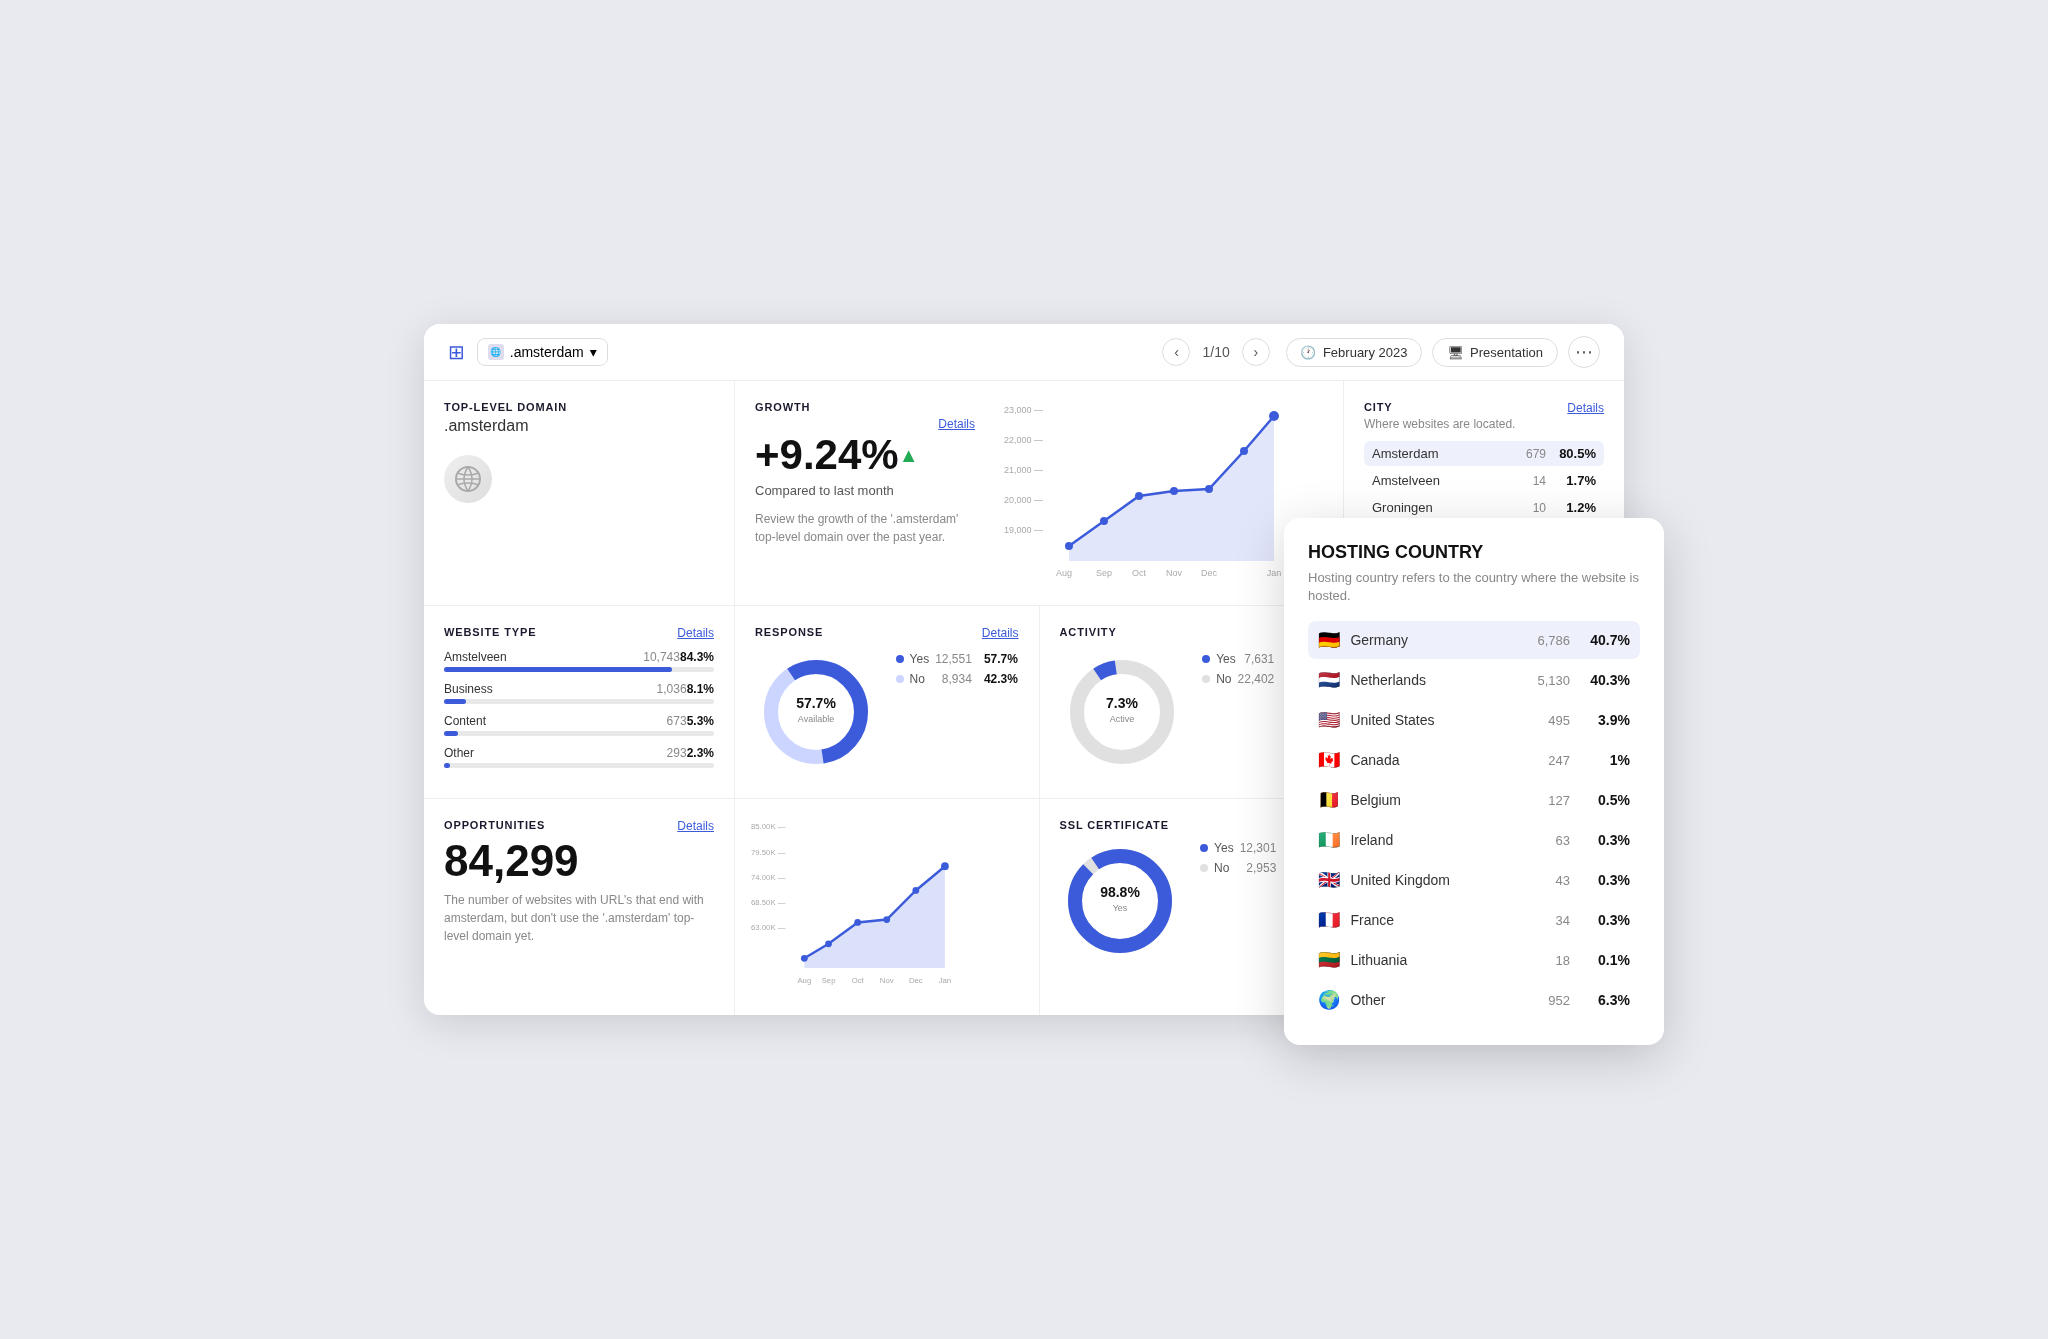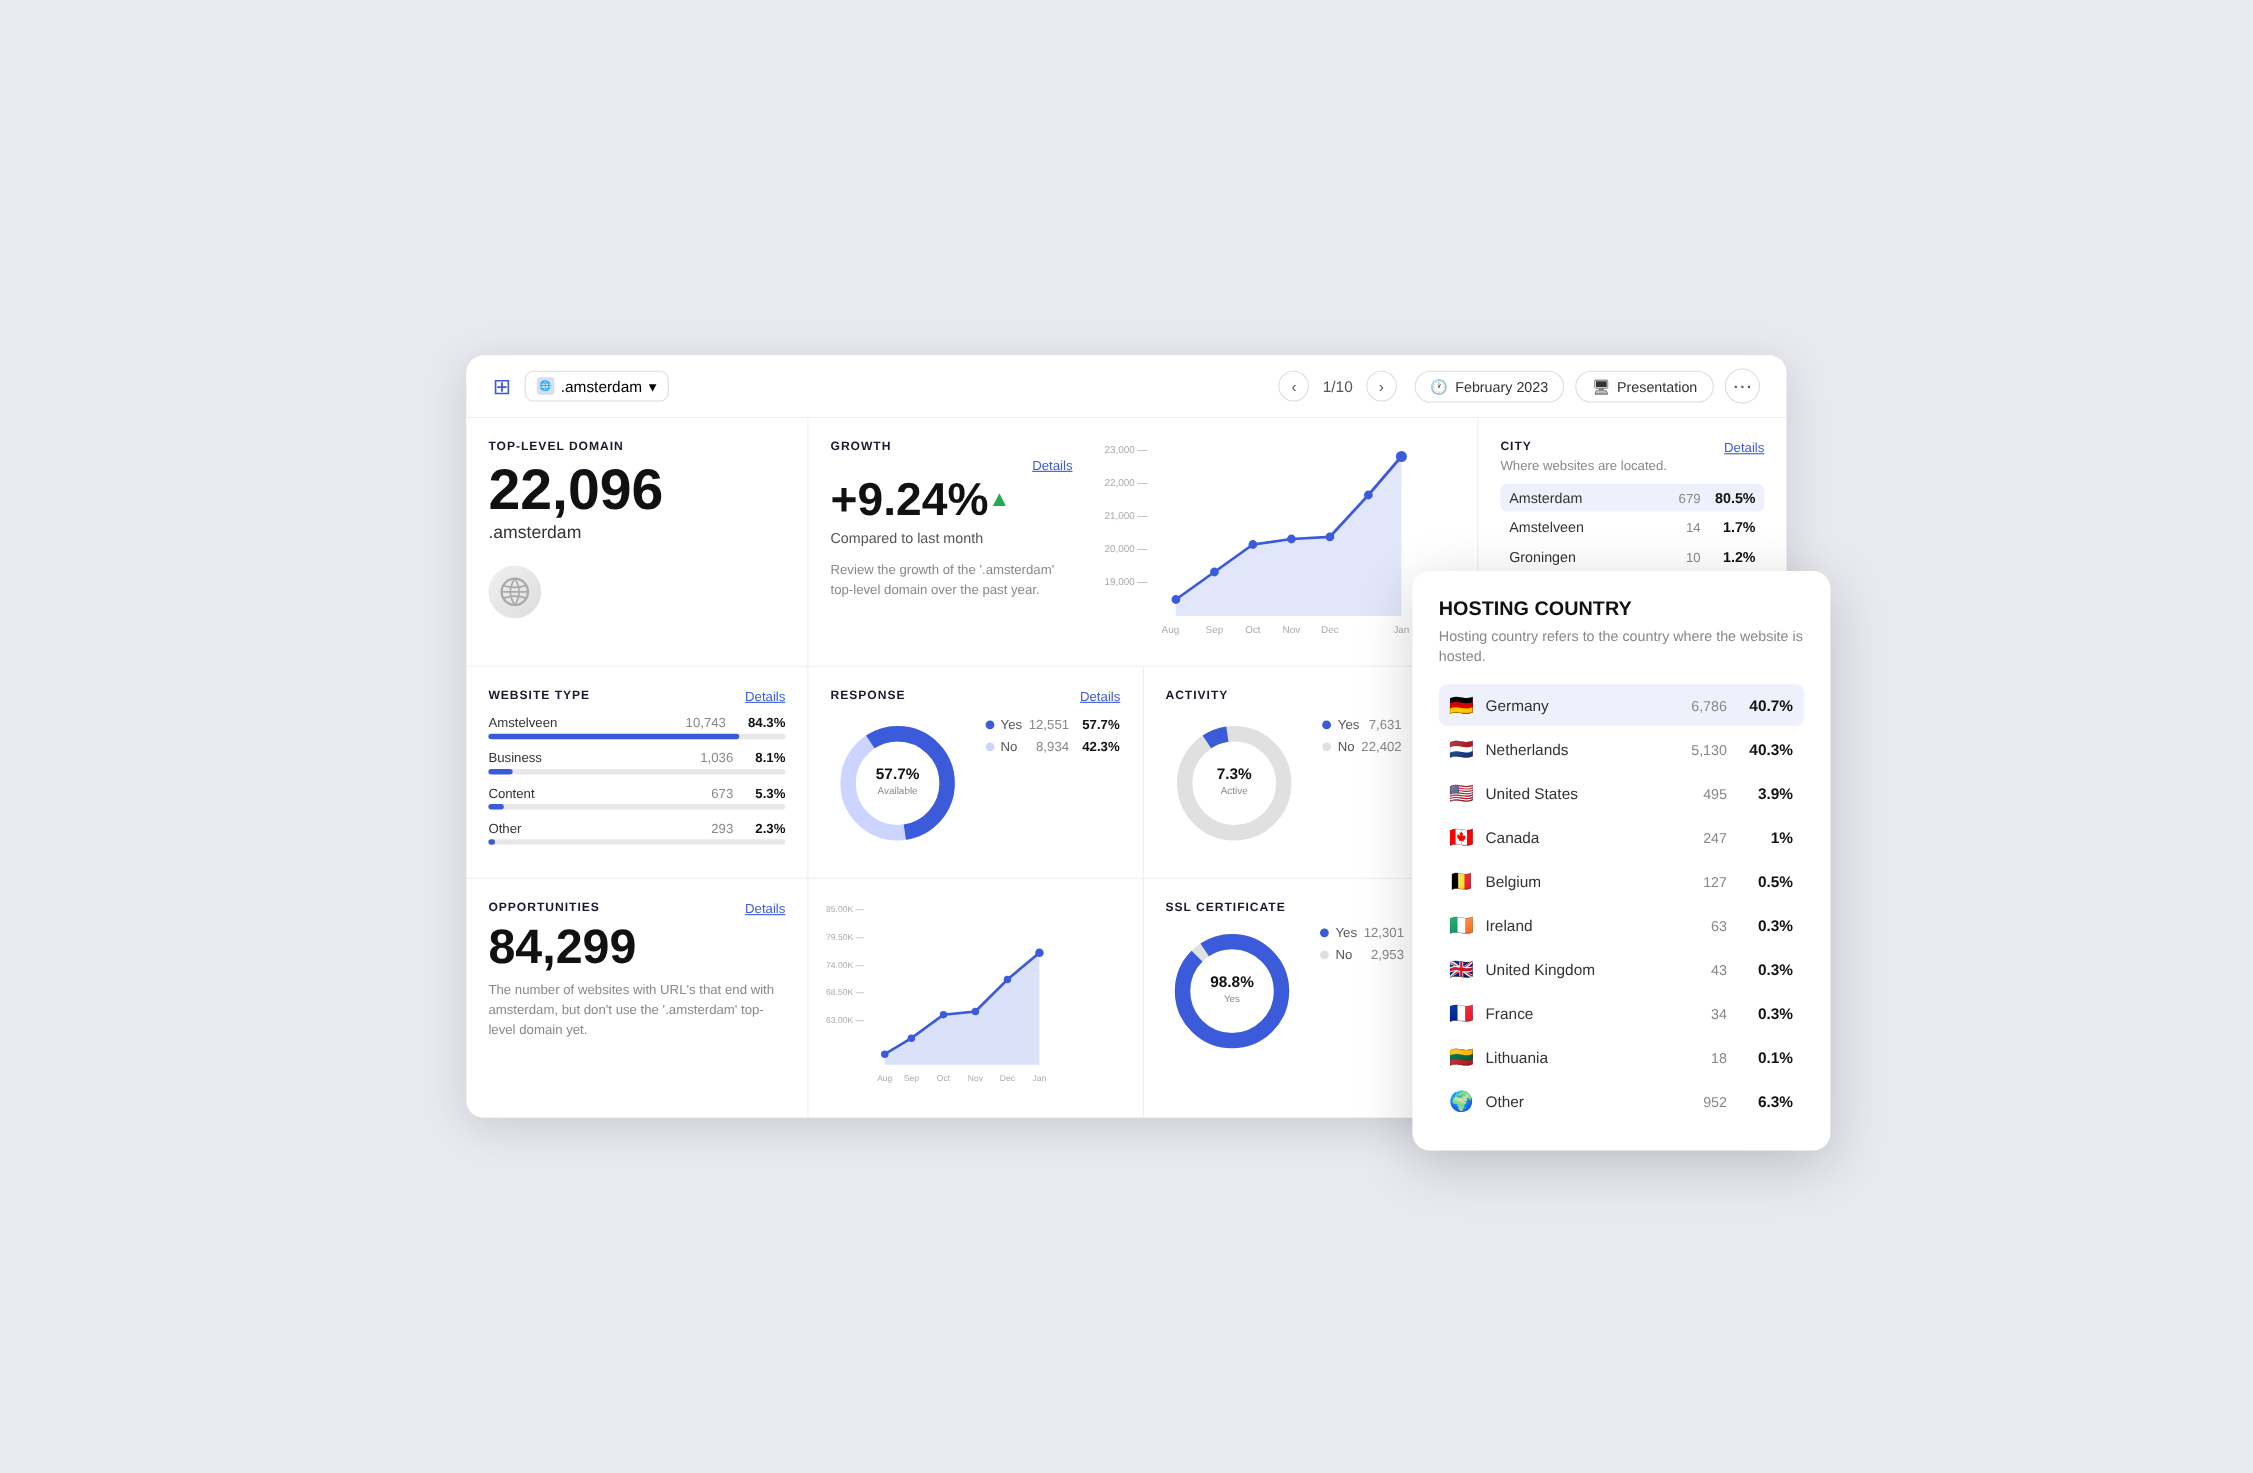--- a/index.html
+++ b/index.html
@@ -115,21 +115,21 @@
     .city-name { flex: 1; color: #333; }
     .city-count { color: #888; margin-right: 10px; font-size: 12px; }
     .city-pct { font-weight: 700; color: #111; font-size: 13px; min-width: 40px; text-align: right; }
     .city-other { font-size: 12px; color: #888; padding: 4px 8px; }
 
     
     .website-type-card { grid-column: 1; grid-row: 2; }
     .bar-row { margin-bottom: 10px; }
     .bar-label-row { display: flex; justify-content: space-between; font-size: 12px; margin-bottom: 3px; }
     .bar-label { color: #333; }
-    .bar-stats { display: flex; gap: 20px; justify-content: flex-end; }
+    .bar-stats { display: flex; gap: 0; justify-content: flex-end; }
     .bar-count { color: #888; }
     .bar-pct { font-weight: 700; color: #111; }
     .bar-track { height: 5px; background: #e8e8e8; border-radius: 3px; }
     .bar-fill { height: 5px; background: #3b5bdb; border-radius: 3px; }
 
     
     .response-card { grid-column: 2; grid-row: 2; display: flex; flex-direction: column; }
     .activity-card { grid-column: 3; grid-row: 2; display: flex; flex-direction: column; }
 
     
@@ -212,21 +212,20 @@
           <span>Presentation</span>
         </div>
         <div class="more-btn">⋯</div>
       </div>
     </div>
 
     <div class="dashboard-grid">
 
       <div class="card tld-card">
         <div class="card-title">TOP-LEVEL DOMAIN</div>
-        <div class="tld-number">22,096</div>
         <div class="tld-name">.amsterdam</div>
         <div class="tld-logo">
           <svg width="32" height="32" viewBox="0 0 32 32">
             <circle cx="16" cy="16" r="12" fill="none" stroke="#aaa" stroke-width="2"></circle>
             <path d="M16 4 Q20 10 20 16 Q20 22 16 28" fill="none" stroke="#aaa" stroke-width="1.5"></path>
             <path d="M16 4 Q12 10 12 16 Q12 22 16 28" fill="none" stroke="#aaa" stroke-width="1.5"></path>
             <line x1="4" y1="16" x2="28" y2="16" stroke="#aaa" stroke-width="1.5"></line>
             <path d="M5 10 Q16 14 27 10" fill="none" stroke="#aaa" stroke-width="1.5"></path>
             <path d="M5 22 Q16 18 27 22" fill="none" stroke="#aaa" stroke-width="1.5"></path>
           </svg>

